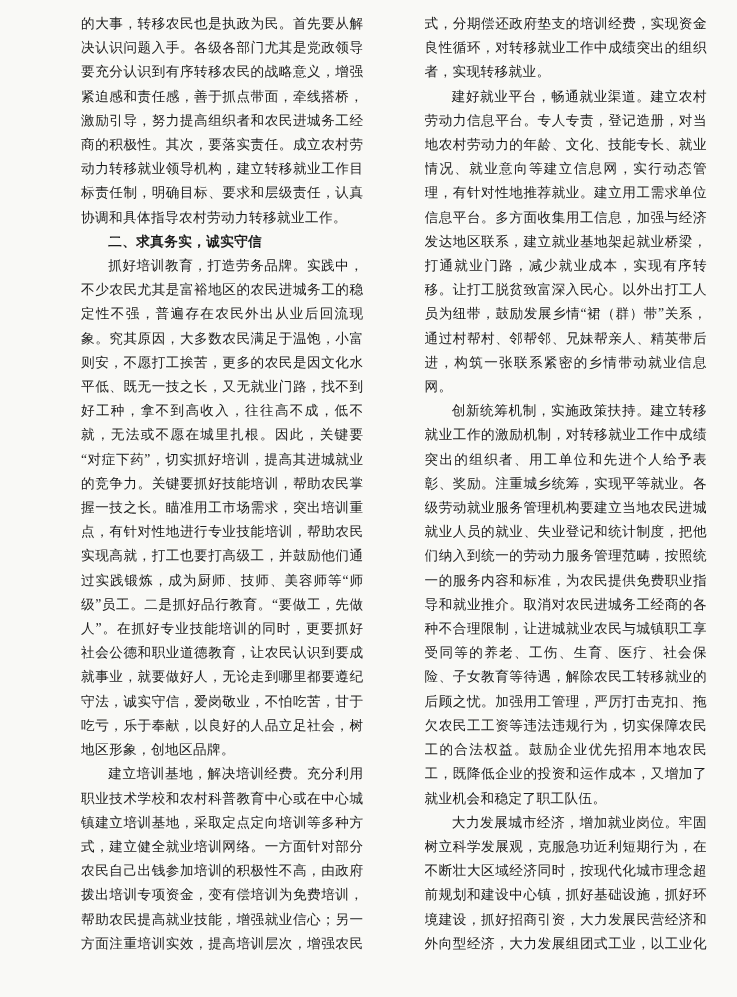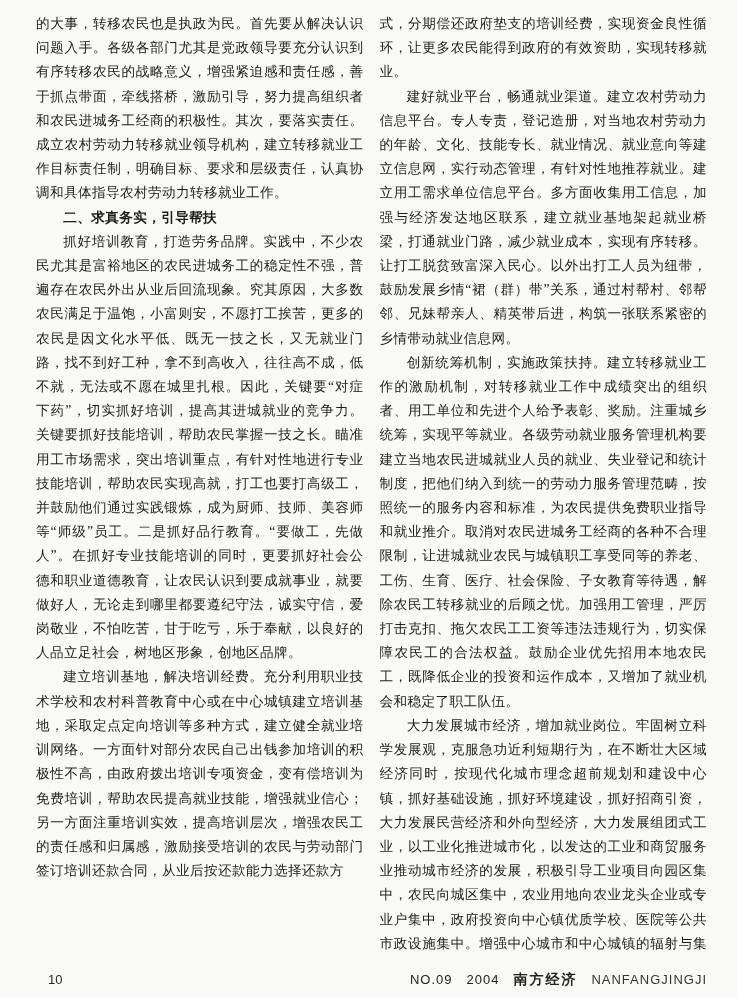--- a/index.html
+++ b/index.html
@@ -24,20 +24,21 @@
     overflow:hidden;
   }
   .col{
     flex:1 1 0;
     min-width:0;
     font-size:13.6px;
     line-height:24.2px;
     text-align:justify;
     letter-spacing:0.4px;
     overflow:hidden;
+    margin-left:45px;
   }
   .col p{margin:0;text-indent:2em;}
   .col p.cont{text-indent:0;}
   .section-heading{
     margin:0;
     font-size:13.6px;
     line-height:24.2px;
     font-weight:bold;
     text-indent:2em;
   }
@@ -75,39 +76,30 @@
   }
 </style>
 </head>
 <body>
 
 <div class="page">
   <div class="columns">
 
     <div class="col">
       <p class="cont">的大事，转移农民也是执政为民。首先要从解决认识问题入手。各级各部门尤其是党政领导要充分认识到有序转移农民的战略意义，增强紧迫感和责任感，善于抓点带面，牵线搭桥，激励引导，努力提高组织者和农民进城务工经商的积极性。其次，要落实责任。成立农村劳动力转移就业领导机构，建立转移就业工作目标责任制，明确目标、要求和层级责任，认真协调和具体指导农村劳动力转移就业工作。</p>
-      <p class="section-heading">二、求真务实，引导帮扶</p>
+      <p class="section-heading">二、求真务实，诚实守信</p>
       <p>抓好培训教育，打造劳务品牌。实践中，不少农民尤其是富裕地区的农民进城务工的稳定性不强，普遍存在农民外出从业后回流现象。究其原因，大多数农民满足于温饱，小富则安，不愿打工挨苦，更多的农民是因文化水平低、既无一技之长，又无就业门路，找不到好工种，拿不到高收入，往往高不成，低不就，无法或不愿在城里扎根。因此，关键要“对症下药”，切实抓好培训，提高其进城就业的竞争力。关键要抓好技能培训，帮助农民掌握一技之长。瞄准用工市场需求，突出培训重点，有针对性地进行专业技能培训，帮助农民实现高就，打工也要打高级工，并鼓励他们通过实践锻炼，成为厨师、技师、美容师等“师级”员工。二是抓好品行教育。“要做工，先做人”。在抓好专业技能培训的同时，更要抓好社会公德和职业道德教育，让农民认识到要成就事业，就要做好人，无论走到哪里都要遵纪守法，诚实守信，爱岗敬业，不怕吃苦，甘于吃亏，乐于奉献，以良好的人品立足社会，树地区形象，创地区品牌。</p>
       <p>建立培训基地，解决培训经费。充分利用职业技术学校和农村科普教育中心或在中心城镇建立培训基地，采取定点定向培训等多种方式，建立健全就业培训网络。一方面针对部分农民自己出钱参加培训的积极性不高，由政府拨出培训专项资金，变有偿培训为免费培训，帮助农民提高就业技能，增强就业信心；另一方面注重培训实效，提高培训层次，增强农民工的责任感和归属感，激励接受培训的农民与劳动部门签订培训还款合同，从业后按还款能力选择还款方</p>
     </div>
 
     <div class="col">
-      <p class="cont">式，分期偿还政府垫支的培训经费，实现资金良性循环，让更多农民能得到政府的有效资助，实现转移就业。</p>
+      <p class="cont">式，分期偿还政府垫支的培训经费，实现资金良性循环，对转移就业工作中成绩突出的组织者，实现转移就业。</p>
       <p>建好就业平台，畅通就业渠道。建立农村劳动力信息平台。专人专责，登记造册，对当地农村劳动力的年龄、文化、技能专长、就业情况、就业意向等建立信息网，实行动态管理，有针对性地推荐就业。建立用工需求单位信息平台。多方面收集用工信息，加强与经济发达地区联系，建立就业基地架起就业桥梁，打通就业门路，减少就业成本，实现有序转移。让打工脱贫致富深入民心。以外出打工人员为纽带，鼓励发展乡情“裙（群）带”关系，通过村帮村、邻帮邻、兄妹帮亲人、精英带后进，构筑一张联系紧密的乡情带动就业信息网。</p>
       <p>创新统筹机制，实施政策扶持。建立转移就业工作的激励机制，对转移就业工作中成绩突出的组织者、用工单位和先进个人给予表彰、奖励。注重城乡统筹，实现平等就业。各级劳动就业服务管理机构要建立当地农民进城就业人员的就业、失业登记和统计制度，把他们纳入到统一的劳动力服务管理范畴，按照统一的服务内容和标准，为农民提供免费职业指导和就业推介。取消对农民进城务工经商的各种不合理限制，让进城就业农民与城镇职工享受同等的养老、工伤、生育、医疗、社会保险、子女教育等待遇，解除农民工转移就业的后顾之忧。加强用工管理，严厉打击克扣、拖欠农民工工资等违法违规行为，切实保障农民工的合法权益。鼓励企业优先招用本地农民工，既降低企业的投资和运作成本，又增加了就业机会和稳定了职工队伍。</p>
       <p>
         <span>大力发展城市经济，增加就业岗位。牢固树立科学发展观，克服急功近利短期行为，在不断壮大区域经济同时，按现代化城市理念超前规划和建设中心镇，抓好基础设施，抓好环境建设，抓好招商引资，大力发展民营经济和外向型经济，大力发展组团式工业，以工业化推进城市化，以发达的工业和商贸服务业推动城市经济的发展，积极引导工业项目向园区集中，农民向城区集中，农业用地向农业龙头企业或专业户集中，政府投资向中心镇优质学校、医院等公共市政设施集中。增强中心城市和中心城镇的辐射与集聚效应。一方面创造更多的就业机会，吸引和有序组织更多的农民进城务工经商，扎根中心城镇就业安居，有效减少农业人口，实现农民变市民；另一方面以城市化带动农业产业化，促进农业增效、农民增收、农村繁荣和稳定。</span>
         
       </p>
     </div>
 
   </div>
 
-  <div class="footer">
-    <span class="page-number">10</span>
-    <span class="footer-right">
-      <span>NO.09</span>
-      <span>2004</span>
-      <span class="journal-cn">南方经济</span>
-      <span class="journal-pinyin">NANFANGJINGJI</span>
-    </span>
-  </div>
 </div>
 
 </body></html>

